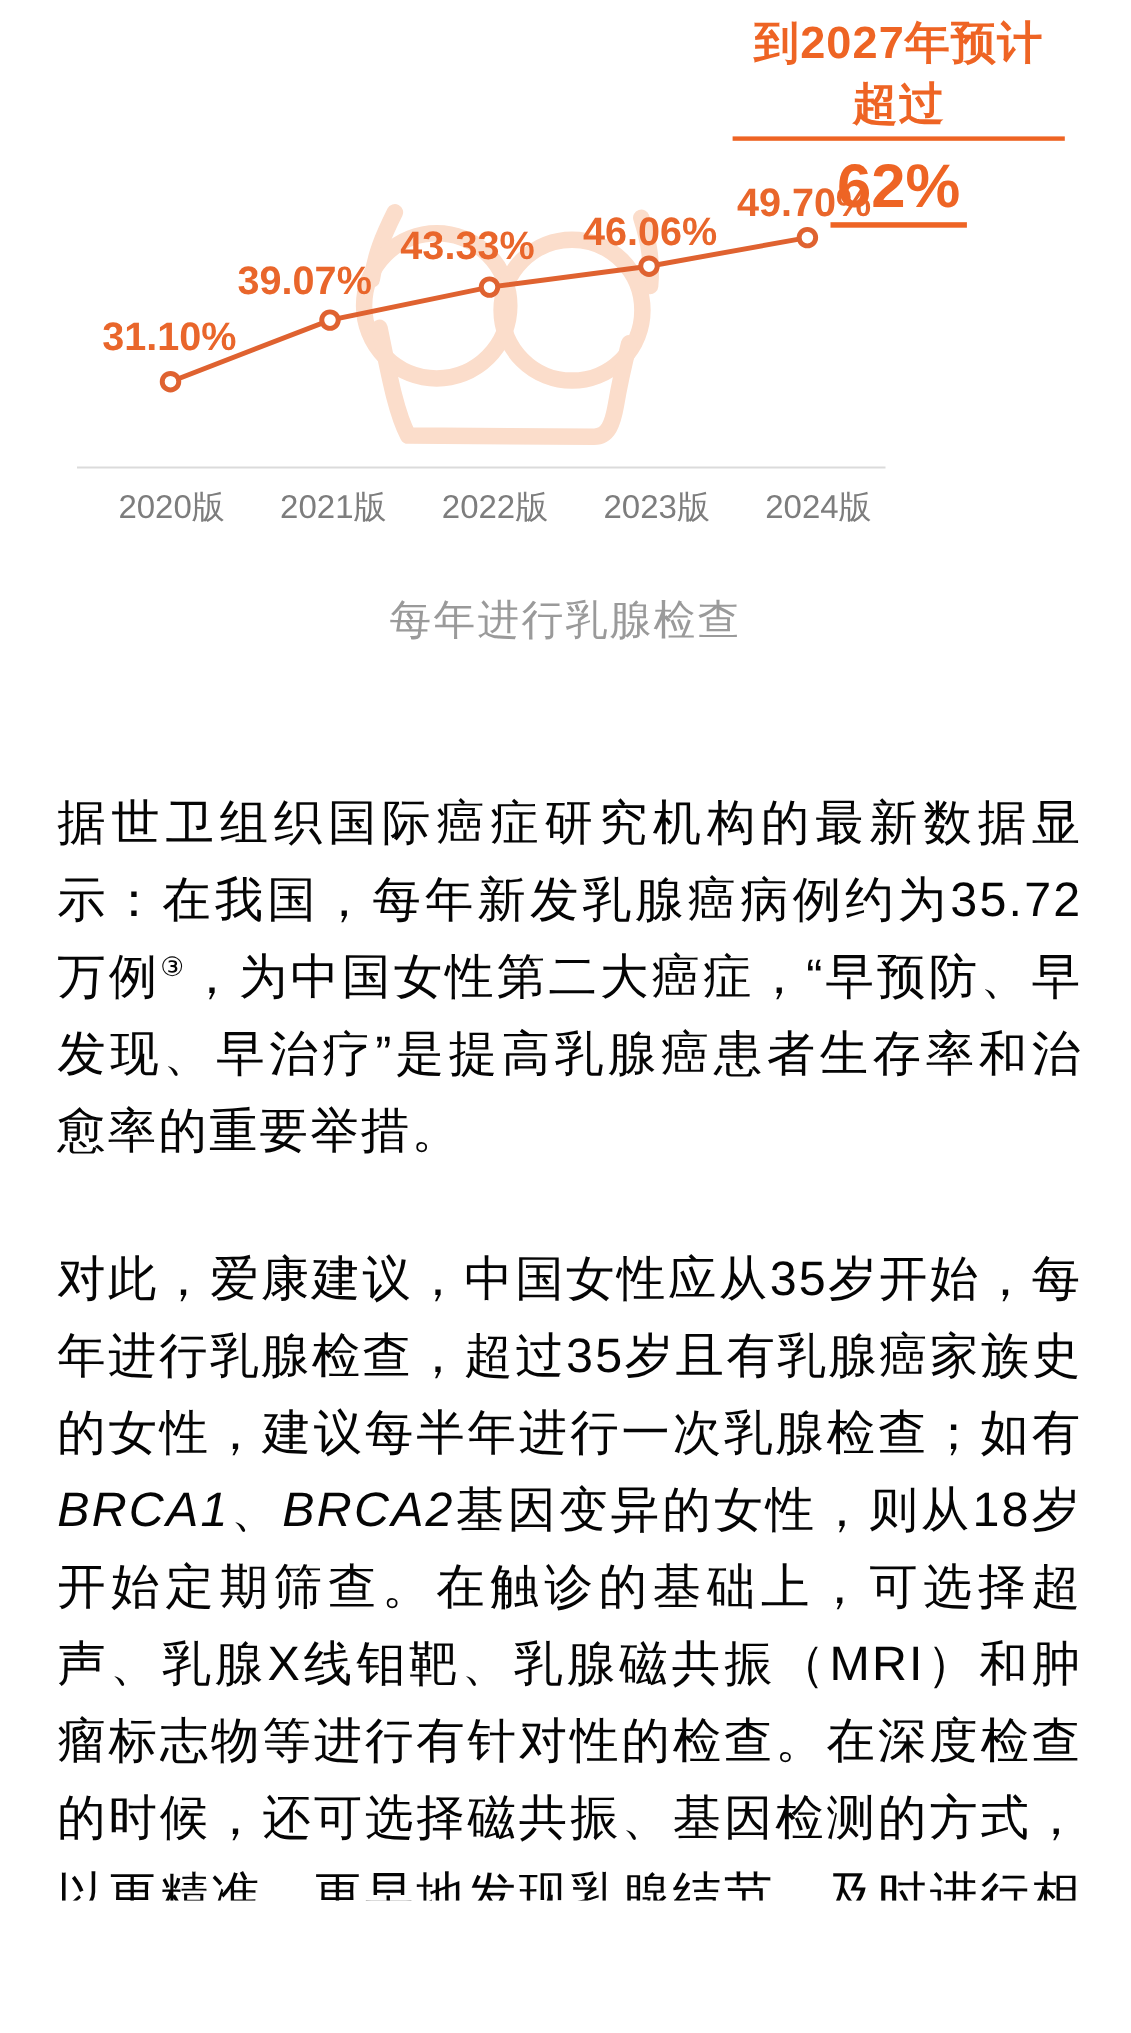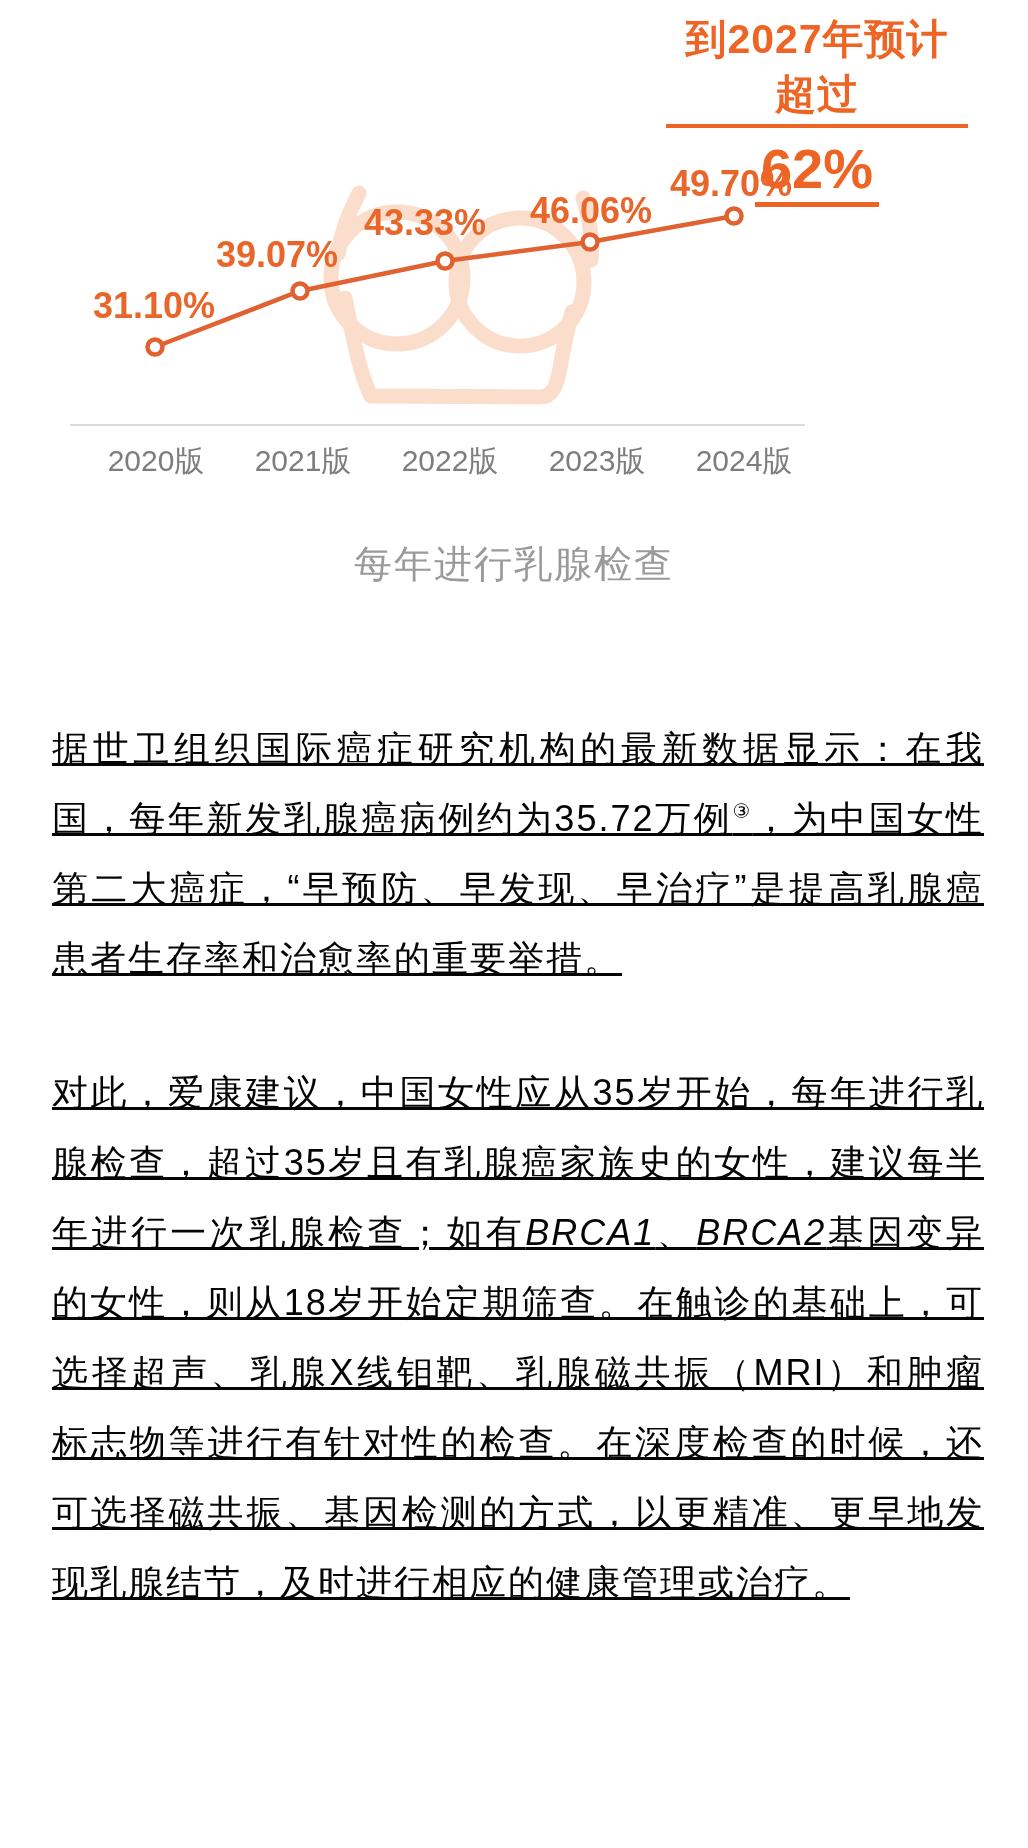--- a/index.html
+++ b/index.html
@@ -24,22 +24,22 @@
   .vlabel{font-size:36px;font-weight:700;}
   .xlabel{font-size:30px;}
   
   .caption{
     position:absolute;top:528px;left:0;width:1028px;text-align:center;
     color:#9a9a9a;font-size:38px;line-height:72px;letter-spacing:2px;
   }
   
   .body-text{position:absolute;top:714px;left:52px;width:932px;color:#050505;}
   .body-text p{
-    margin:0;font-size:36px;line-height:70px;letter-spacing:2px;
-    text-align:justify;text-justify:inter-character;text-decoration:underline;
+    margin:0;font-size:44px;line-height:70px;letter-spacing:2px;
+    text-align:justify;text-justify:inter-character;
   }
   .body-text p + p{margin-top:64px;}
   .body-text .sup{font-size:0.55em;vertical-align:super;line-height:0;}
   .body-text .i{font-style:italic;}
 </style>
 </head>
 <body>
 
 <div class="page">
 

